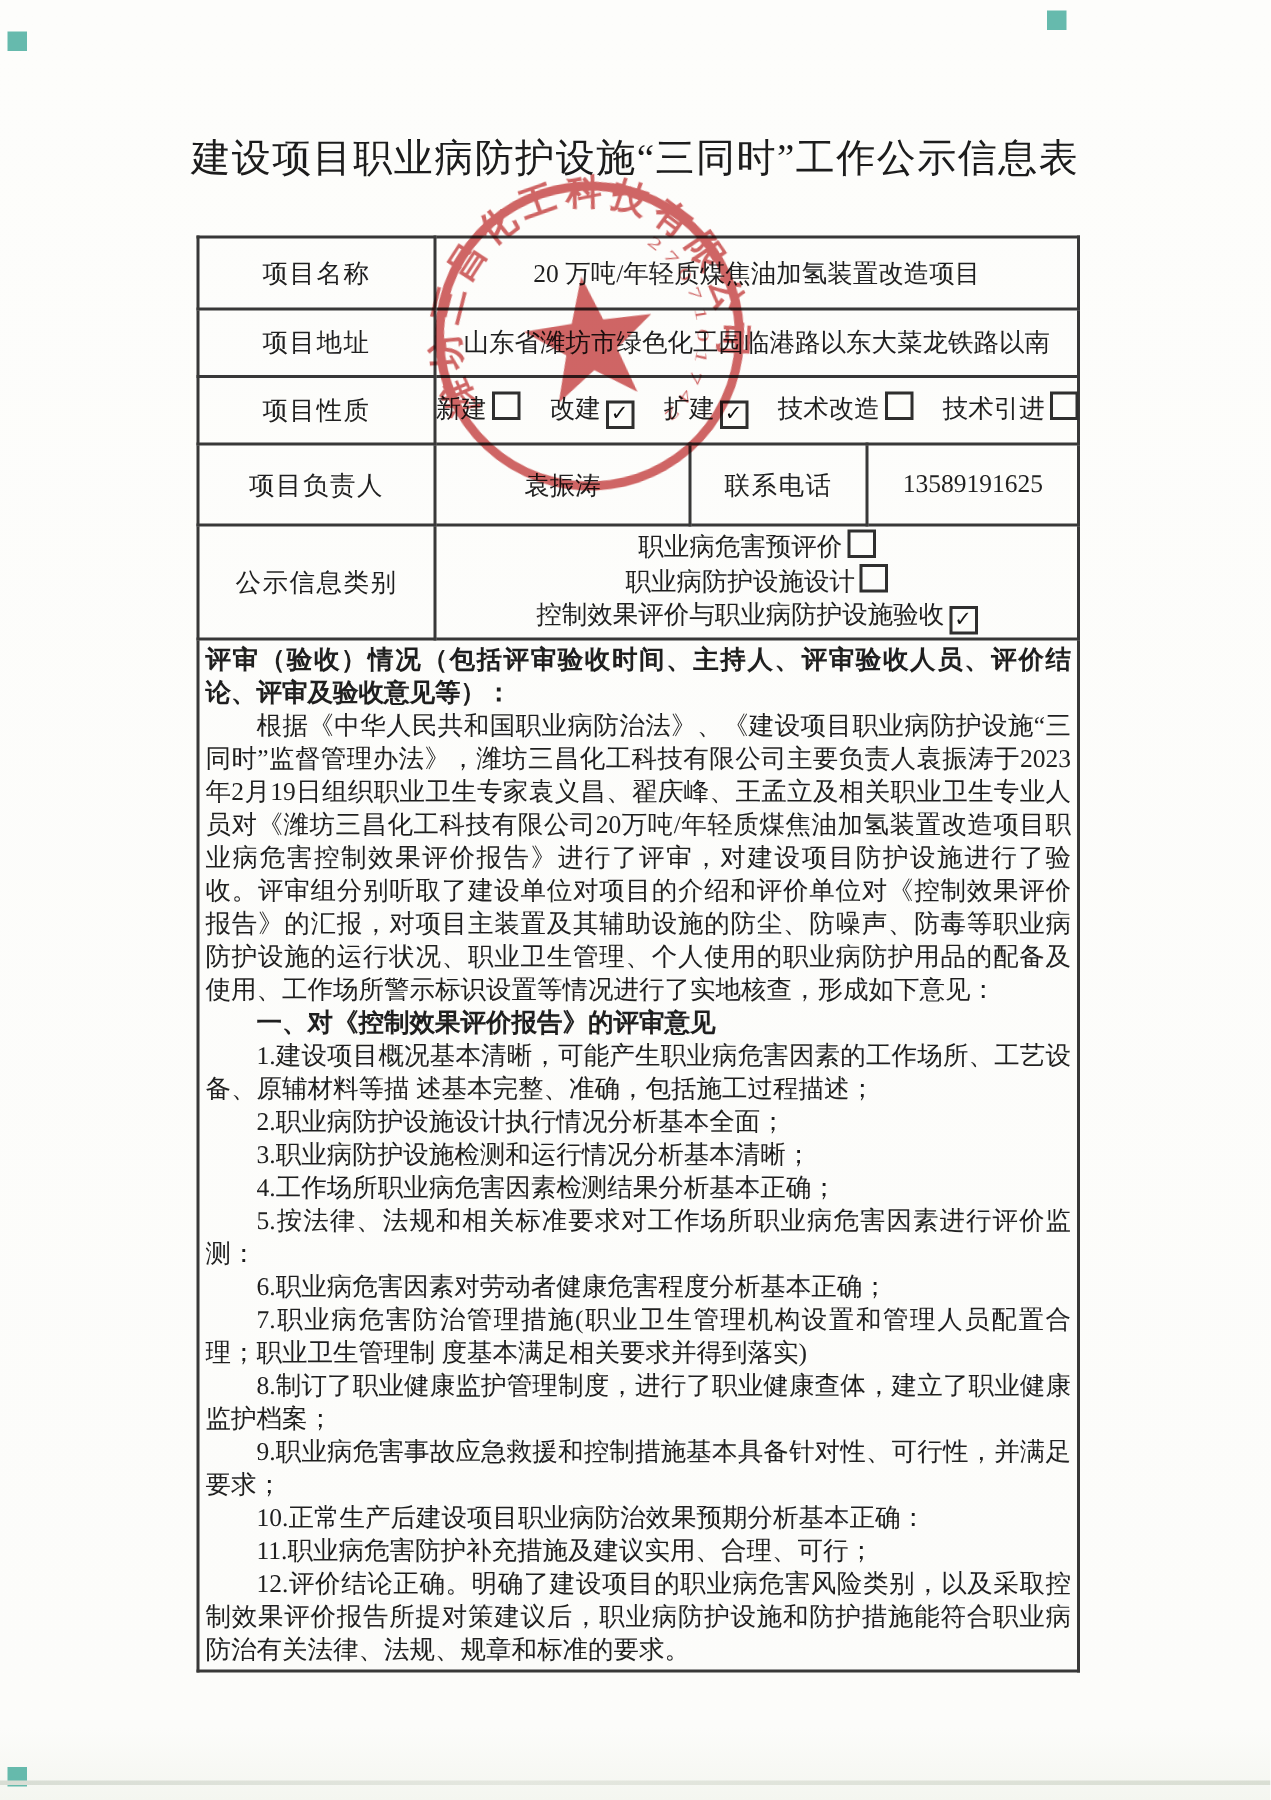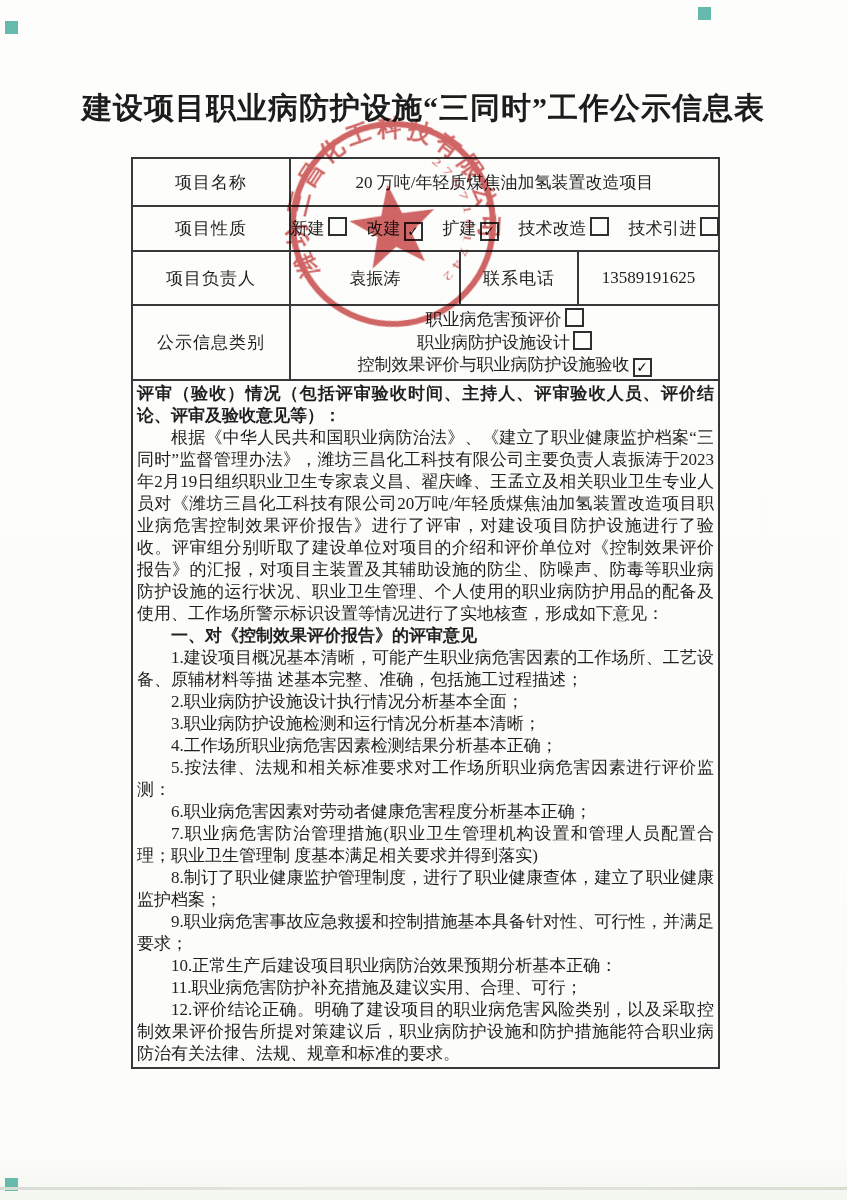--- a/index.html
+++ b/index.html
@@ -9,21 +9,21 @@
     font-family:"Liberation Serif","DejaVu Serif",serif;
     color:#222;
   }
   .page{position:absolute;inset:0;background:linear-gradient(180deg,#fdfdfb 0%,#fcfcfa 96%,#f4f6f0 100%);}
   .corner{position:absolute;width:13px;height:13px;background:#55b3a4;opacity:.9;}
   .corner.tl{left:5px;top:21px;}
   .corner.tr{left:698px;top:7px;}
   .corner.bl{left:5px;top:1178px;}
   .doc-title{
     position:absolute;left:0;right:0;top:88px;text-align:center;
-    font-size:30px;font-weight:bold;letter-spacing:1px;color:#1c1c1c;
+    font-size:26px;font-weight:normal;letter-spacing:1px;color:#1c1c1c;
   }
   table.info{
     position:absolute;left:131px;top:157px;width:587px;
     border-collapse:collapse;table-layout:fixed;
     font-size:17px;color:#1f1f1f;
   }
   table.info td{
     border:2px solid #383838;vertical-align:middle;padding:2px 4px;
   }
   td.lab{text-align:center;letter-spacing:1px;}
@@ -75,20 +75,24 @@
       <col style="width:158px">
         <col style="width:170px">
         <col style="width:118px">
         <col style="width:141px">
     </colgroup>
     <tbody>
         <tr class="r1">
       <td class="lab">项目名称</td>
       <td class="val" colspan="3">20 万吨/年轻质煤焦油加氢装置改造项目</td>
     </tr>
+    <tr class="r2">
+      <td class="lab">项目地址</td>
+      <td class="val" colspan="3">山东省潍坊市绿色化工园临港路以东大菜龙铁路以南</td>
+    </tr>
     <tr class="r3">
       <td class="lab">项目性质</td>
       <td class="val" colspan="3">
         <div class="nature-opts">
 
             <span class="opt"><span>新建</span><span class="cbox"></span></span>
 
             <span class="opt"><span>改建</span><span class="cbox checked">✓</span></span>
 
             <span class="opt"><span>扩建</span><span class="cbox checked">✓</span></span>
@@ -117,21 +121,21 @@
 
             <div class="cat-line"><span>控制效果评价与职业病防护设施验收</span><span class="cbox checked">✓</span></div>
 
         </div>
       </td>
     </tr>
     <tr>
       <td class="review-cell" colspan="4">
         <div class="review">
           <p class="hdr">评审（验收）情况（包括评审验收时间、主持人、评审验收人员、评价结论、评审及验收意见等）：</p>
-          <p class="indent">根据《中华人民共和国职业病防治法》、《建立了职业健康监护档案“三同时”监督管理办法》，潍坊三昌化工科技有限公司主要负责人袁振涛于2023年2月19日组织职业卫生专家袁义昌、翟庆峰、王孟立及相关职业卫生专业人员对《潍坊三昌化工科技有限公司20万吨/年轻质煤焦油加氢装置改造项目职业病危害控制效果评价报告》进行了评审，对建设项目防护设施进行了验收。评审组分别听取了建设单位对项目的介绍和评价单位对《控制效果评价报告》的汇报，对项目主装置及其辅助设施的防尘、防噪声、防毒等职业病防护设施的运行状况、职业卫生管理、个人使用的职业病防护用品的配备及使用、工作场所警示标识设置等情况进行了实地核查，形成如下意见：</p>
+          <p class="indent">根据《中华人民共和国职业病防治法》、《建设项目职业病防护设施“三同时”监督管理办法》，潍坊三昌化工科技有限公司主要负责人袁振涛于2023年2月19日组织职业卫生专家袁义昌、翟庆峰、王孟立及相关职业卫生专业人员对《潍坊三昌化工科技有限公司20万吨/年轻质煤焦油加氢装置改造项目职业病危害控制效果评价报告》进行了评审，对建设项目防护设施进行了验收。评审组分别听取了建设单位对项目的介绍和评价单位对《控制效果评价报告》的汇报，对项目主装置及其辅助设施的防尘、防噪声、防毒等职业病防护设施的运行状况、职业卫生管理、个人使用的职业病防护用品的配备及使用、工作场所警示标识设置等情况进行了实地核查，形成如下意见：</p>
           <p class="sec">一、对《控制效果评价报告》的评审意见</p>
           <div>
 
               <p class="indent">1.建设项目概况基本清晰，可能产生职业病危害因素的工作场所、工艺设备、原辅材料等描 述基本完整、准确，包括施工过程描述；</p>
 
               <p class="indent">2.职业病防护设施设计执行情况分析基本全面；</p>
 
               <p class="indent">3.职业病防护设施检测和运行情况分析基本清晰；</p>
 
               <p class="indent">4.工作场所职业病危害因素检测结果分析基本正确；</p>

